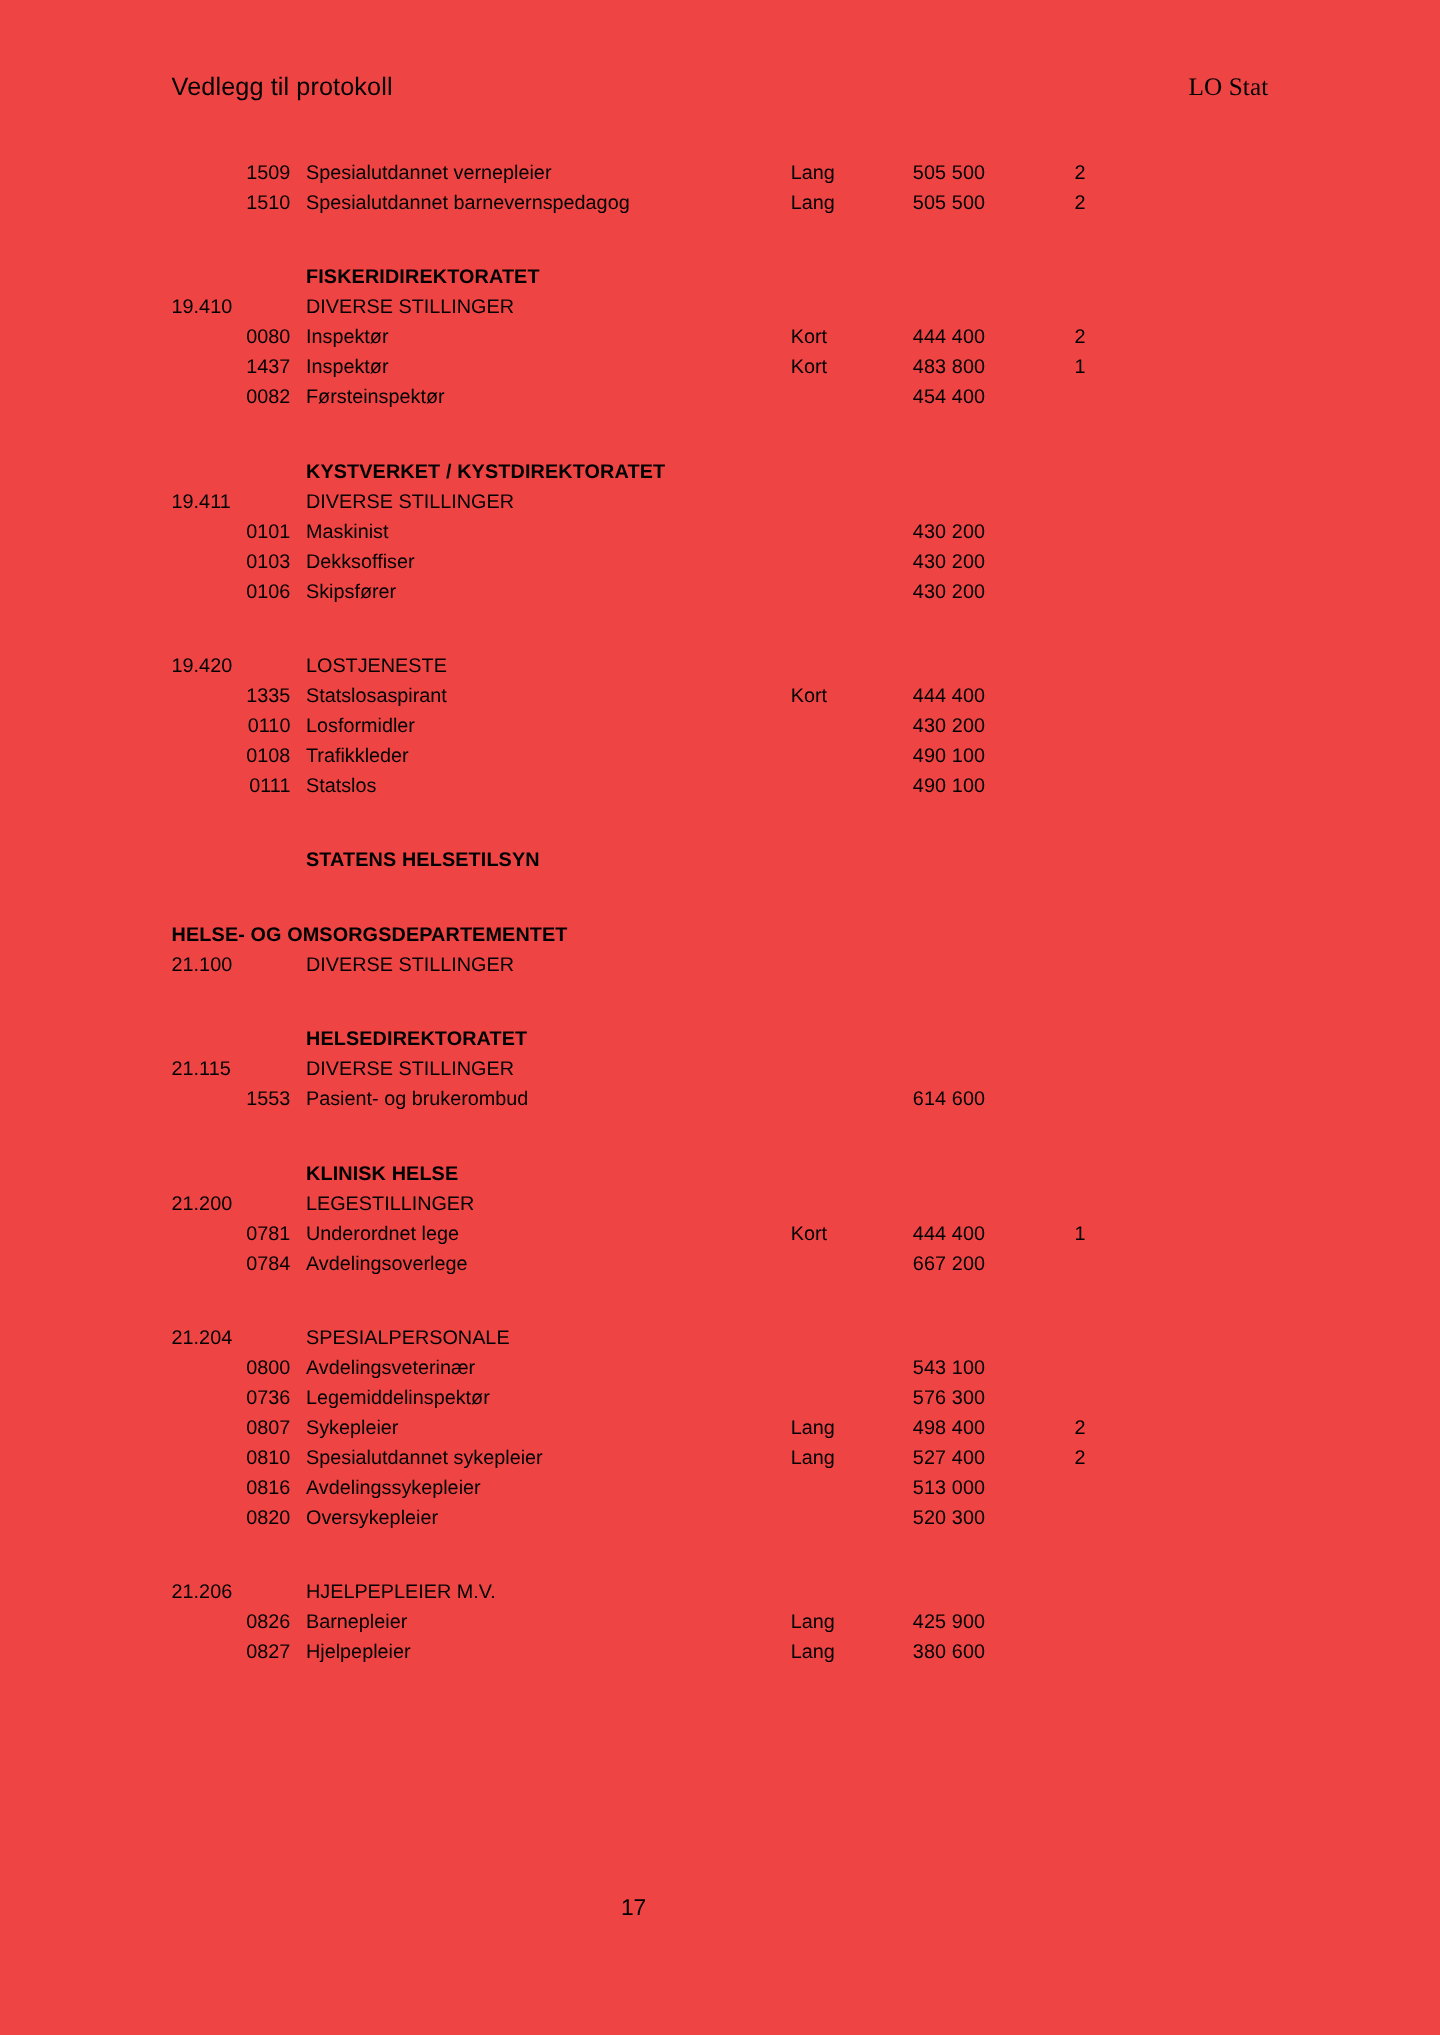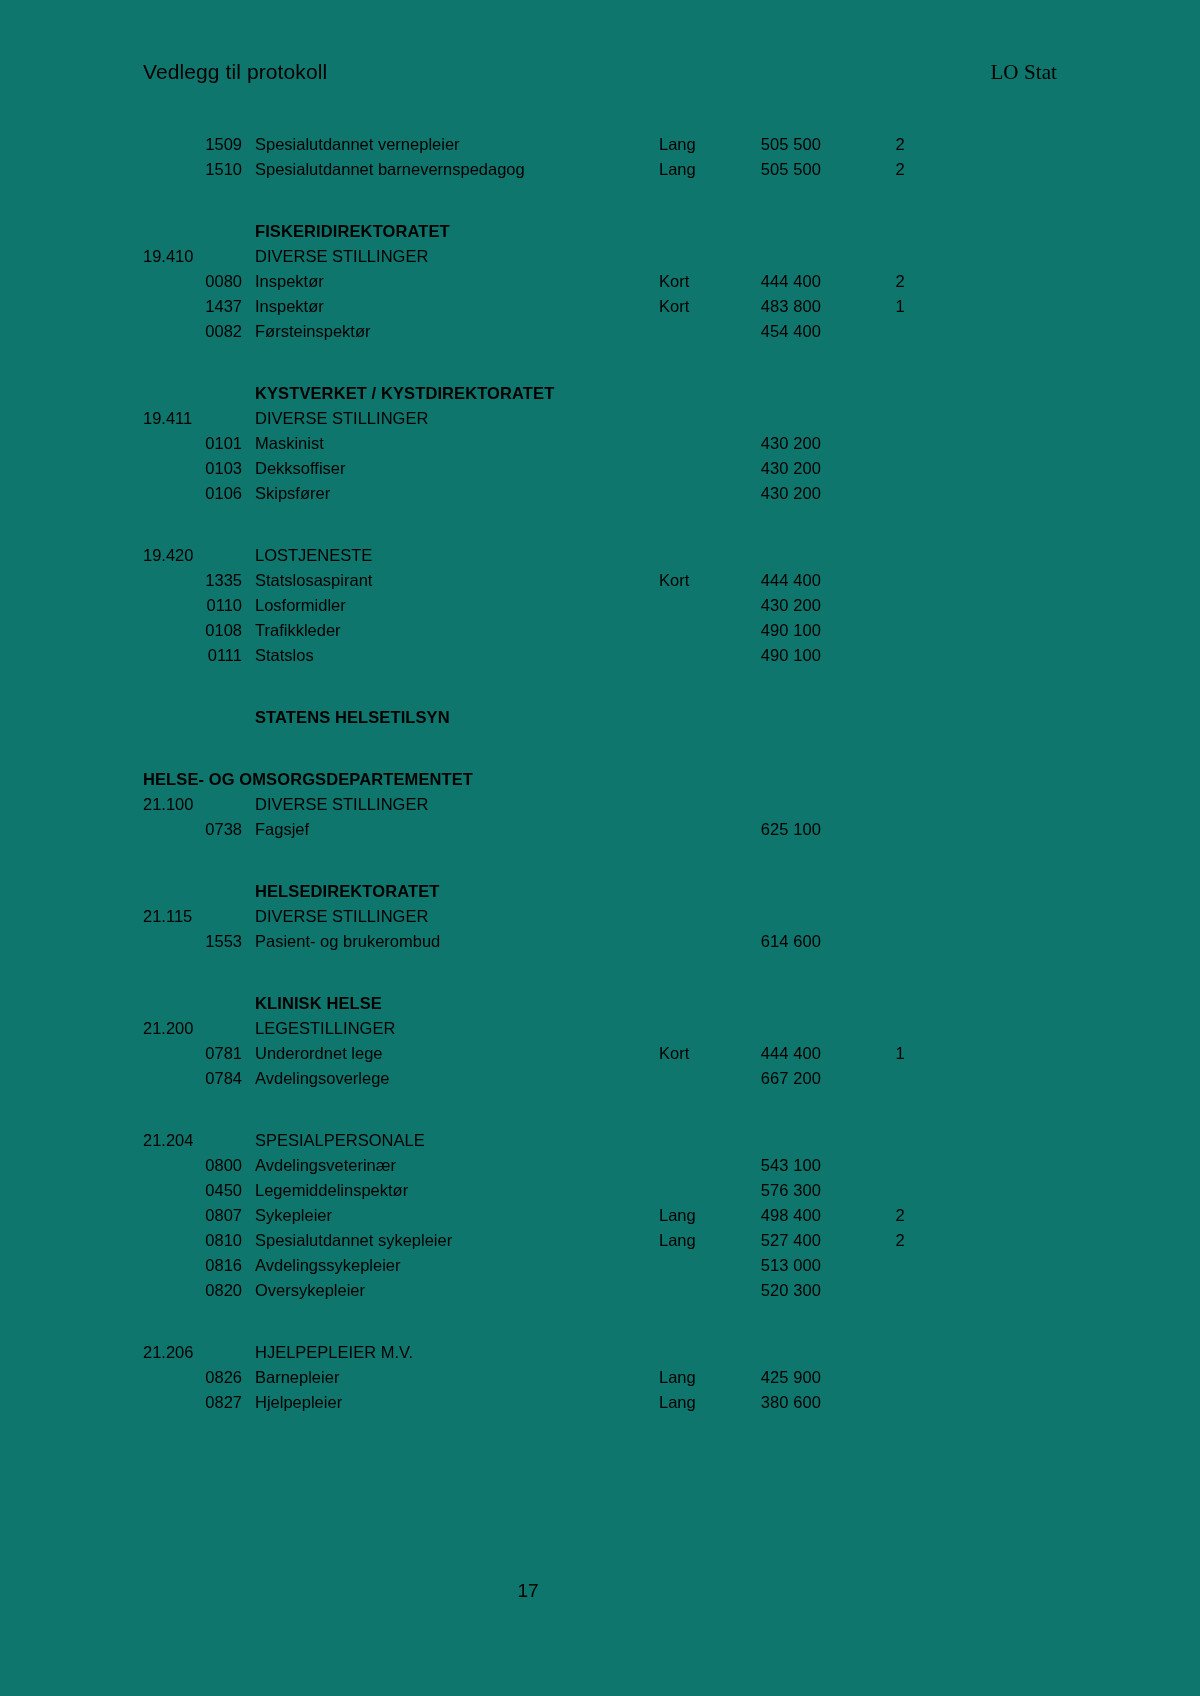--- a/index.html
+++ b/index.html
@@ -5,21 +5,21 @@
 <style>
   html, body {
     margin: 0;
     padding: 0;
     background: #ffffff;
   }
   .page {
     position: relative;
     width: 1200px;
     height: 1696px;
-    background: #0f766e;
+    background: #ef4444;
     font-family: "Liberation Sans", sans-serif;
     color: #000000;
     overflow: hidden;
     box-sizing: border-box;
   }
 
   
   .page-header {
     position: absolute;
     left: 143px;
@@ -235,27 +235,20 @@
       <div class="row gap-large">
         <div class="cell c-title bold">STATENS HELSETILSYN</div>
       </div>
       <div class="row gap-large">
         <div class="cell c-dept">HELSE- OG OMSORGSDEPARTEMENTET</div>
       </div>
       <div class="row ">
         <div class="cell c-section-code">21.100</div>
         <div class="cell c-title">DIVERSE STILLINGER</div>
       </div>
-      <div class="row ">
-        <div class="cell c-code">0738</div>
-        <div class="cell c-title">Fagsjef</div>
-        <div class="cell c-type"></div>
-        <div class="cell c-value">625 100</div>
-        <div class="cell c-count"></div>
-      </div>
       <div class="row gap-large">
         <div class="cell c-title bold">HELSEDIREKTORATET</div>
       </div>
       <div class="row ">
         <div class="cell c-section-code">21.115</div>
         <div class="cell c-title">DIVERSE STILLINGER</div>
       </div>
       <div class="row ">
         <div class="cell c-code">1553</div>
         <div class="cell c-title">Pasient- og brukerombud</div>
@@ -289,21 +282,21 @@
         <div class="cell c-title">SPESIALPERSONALE</div>
       </div>
       <div class="row ">
         <div class="cell c-code">0800</div>
         <div class="cell c-title">Avdelingsveterinær</div>
         <div class="cell c-type"></div>
         <div class="cell c-value">543 100</div>
         <div class="cell c-count"></div>
       </div>
       <div class="row ">
-        <div class="cell c-code">0450</div>
+        <div class="cell c-code">0736</div>
         <div class="cell c-title">Legemiddelinspektør</div>
         <div class="cell c-type"></div>
         <div class="cell c-value">576 300</div>
         <div class="cell c-count"></div>
       </div>
       <div class="row ">
         <div class="cell c-code">0807</div>
         <div class="cell c-title">Sykepleier</div>
         <div class="cell c-type">Lang</div>
         <div class="cell c-value">498 400</div>

